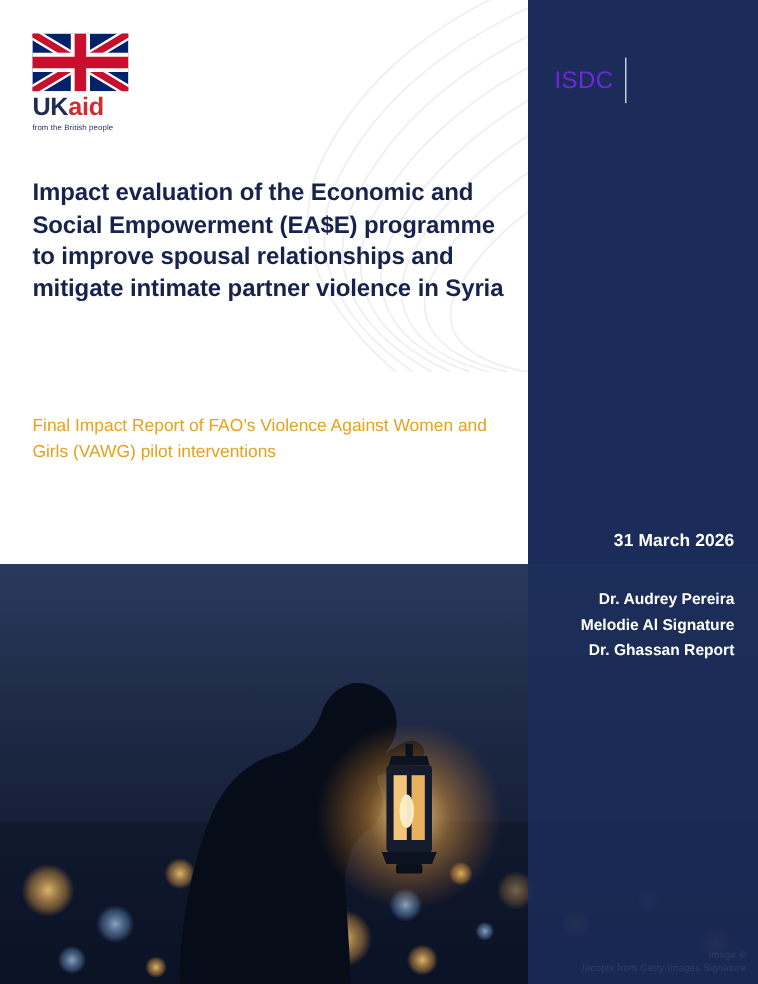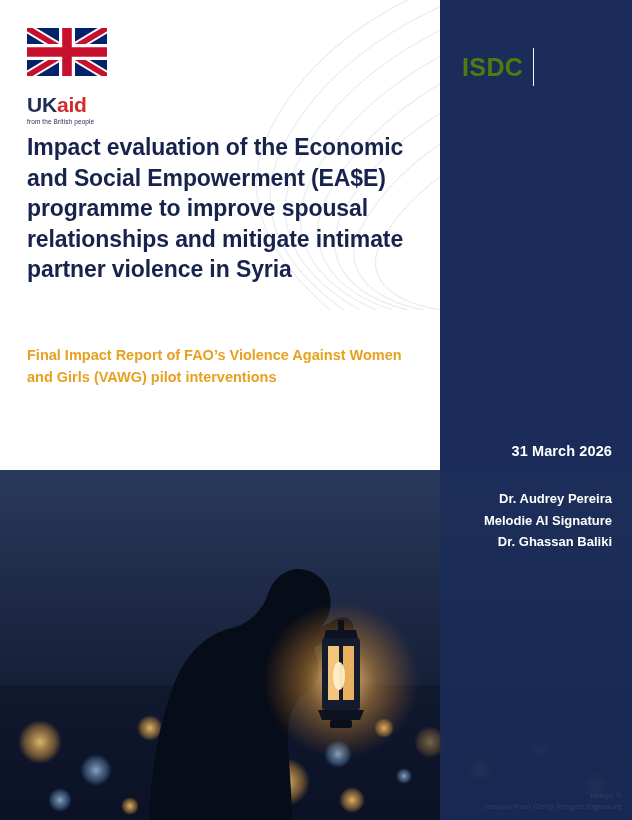--- a/index.html
+++ b/index.html
@@ -43,56 +43,56 @@
     left: 27px;
     top: 28px;
     width: 84px;
   }
   .flag {
     width: 80px;
     height: 48px;
     display: block;
   }
   .ukaid-text {
-    margin-top: 18px;
+    margin-top: 3px;
     font-weight: bold;
     font-size: 21px;
     letter-spacing: -0.2px;
     color: #1f2a55;
     line-height: 1;
   }
   .ukaid-text .aid {
     color: #d32b2b;
   }
   .ukaid-sub {
     margin-top: 3px;
     font-size: 6.5px;
     color: #1f2a55;
     letter-spacing: 0.1px;
   }
 
   
   .title {
     position: absolute;
     left: 27px;
-    top: 132px;
+    top: 148px;
     width: 400px;
-    font-size: 23px;
+    font-size: 20px;
     font-weight: bold;
     line-height: 1.33;
     color: #17234d;
     letter-spacing: -0.1px;
   }
   .subtitle {
     position: absolute;
     left: 27px;
     top: 345px;
     width: 390px;
     font-size: 14.5px;
-    font-weight: bold;
+    font-weight: normal;
     line-height: 1.5;
     color: #e8a020;
   }
 
   
   .right-panel {
     position: absolute;
     left: 440px;
     top: 0;
     width: 192px;
@@ -110,24 +110,24 @@
 
   
   .isdc {
     position: absolute;
     left: 462px;
     top: 48px;
     display: flex;
     align-items: center;
   }
   .isdc-mark {
-    font-size: 25px;
-    font-weight: bold;
+    font-size: 20px;
+    font-weight: normal;
     letter-spacing: 0.4px;
-    color: #4d7c0f;
+    color: #6d28d9;
   }
   .isdc-rule {
     width: 1px;
     height: 38px;
     background: #ffffff;
     margin: 0 9px 0 10px;
     opacity: 0.95;
   }
   .isdc-words {
     font-size: 7.5px;
@@ -304,16 +304,16 @@
   <div class="isdc">
     <div class="isdc-mark">ISDC</div>
     <div class="isdc-rule"></div>
   </div>
 
   <div class="date">31 March 2026</div>
 
   <div class="authors">
     <div>Dr. Audrey Pereira</div>
     <div>Melodie Al Signature</div>
-    <div>Dr. Ghassan Baliki</div>
+    <div>Dr. Ghassan Report</div>
   </div>
 
 </div>
 
 </body></html>

